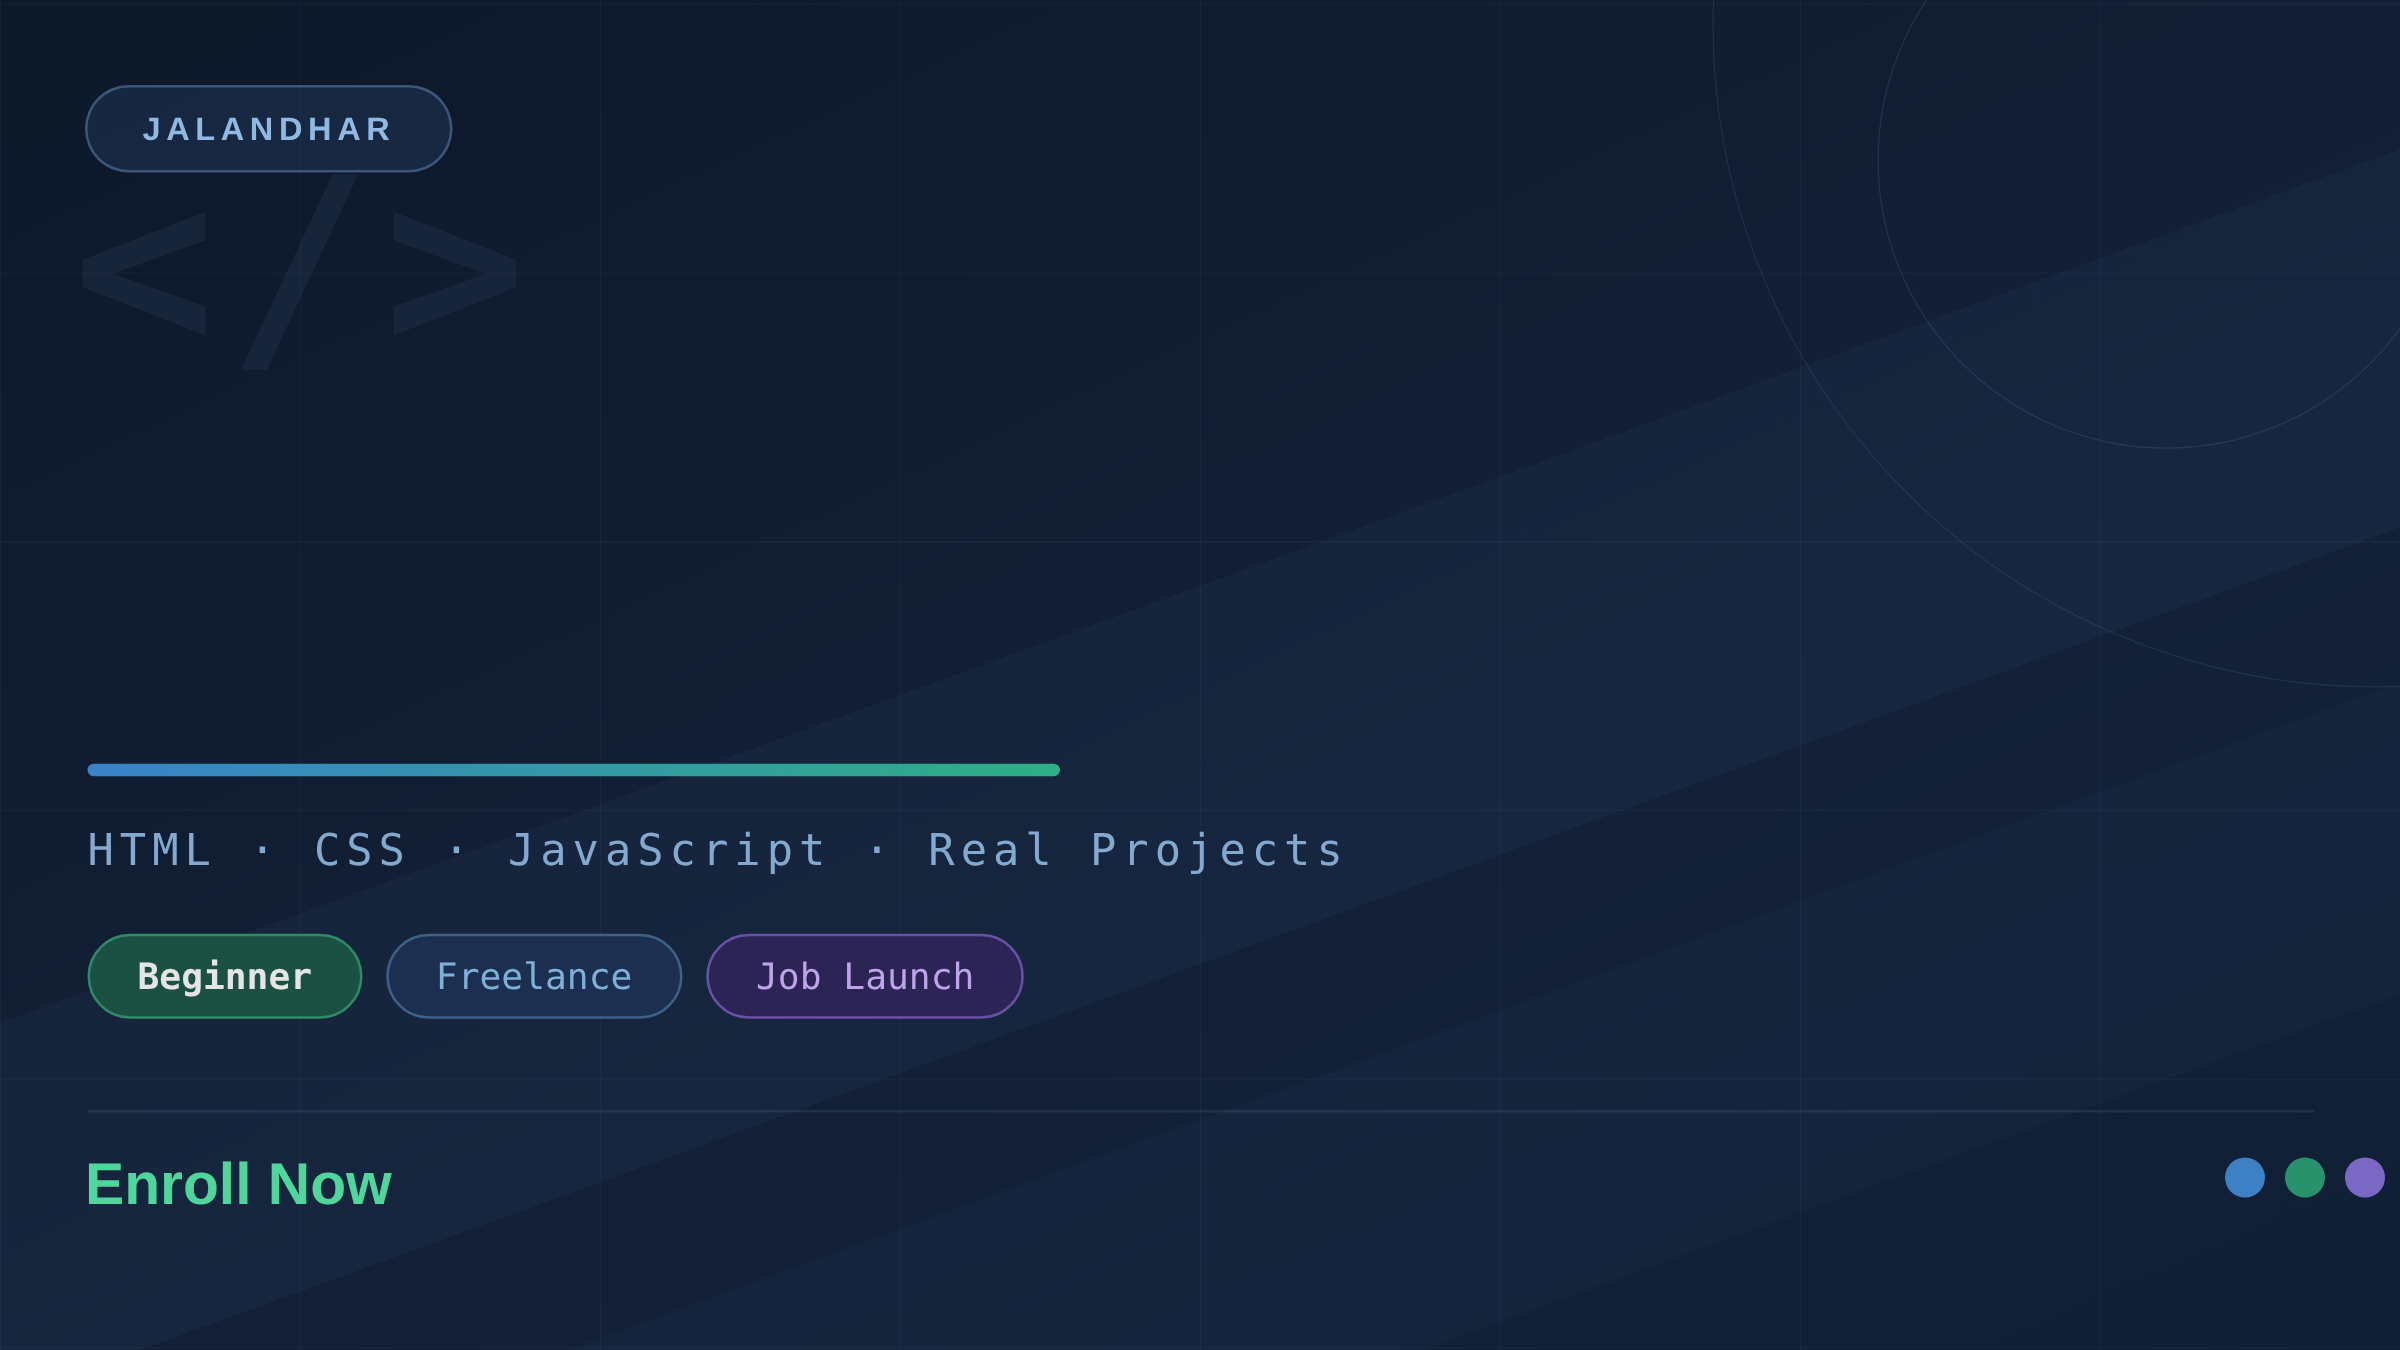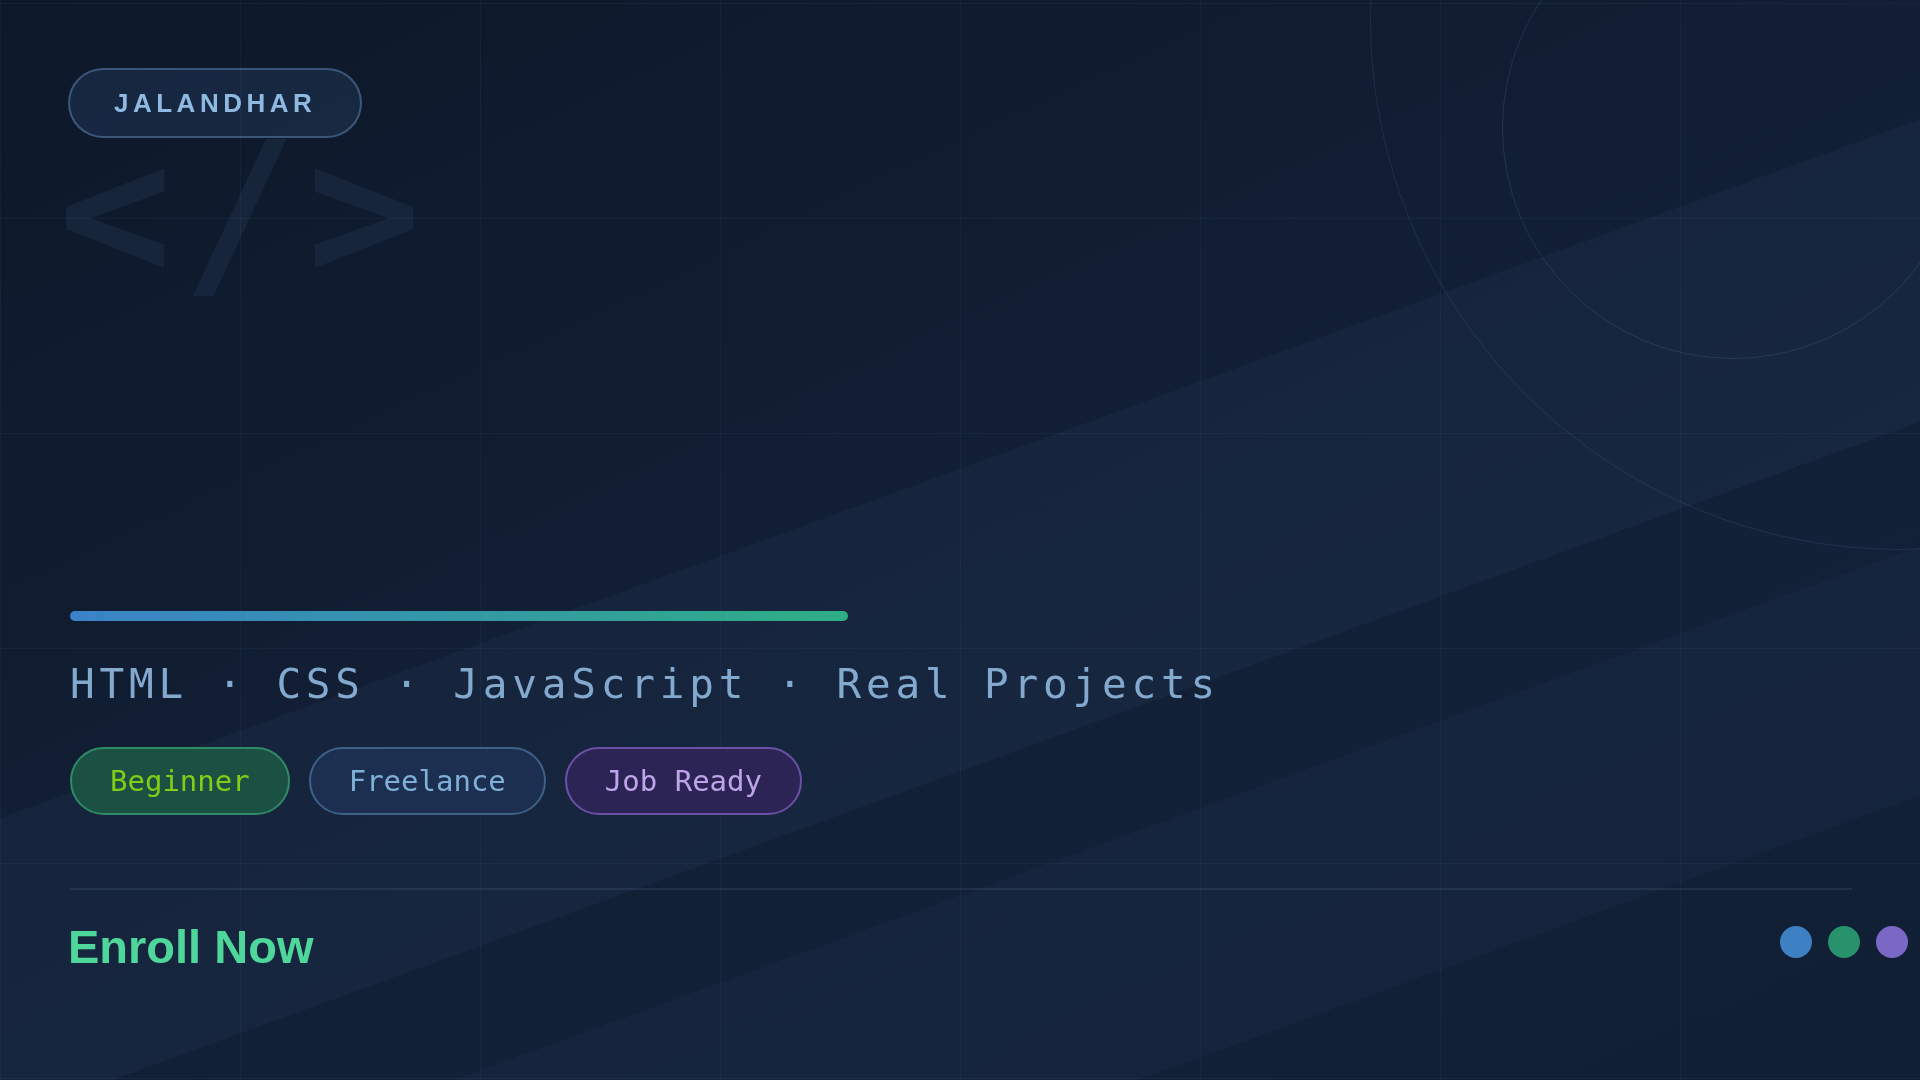--- a/index.html
+++ b/index.html
@@ -57,31 +57,31 @@
     white-space:nowrap;
   }
   .underline {
     position:absolute; left:70px; top:611px; width:778px; height:10px;
     border-radius:6px;
     background:linear-gradient(90deg,#3a82c8 0%,#2fae84 100%);
   }
   .subtitle {
     position:absolute; left:70px; top:664px;
     font-family:"DejaVu Sans Mono", monospace;
-    font-size:41px; line-height:1; letter-spacing:4.8px;
+    font-size:35px; line-height:1; letter-spacing:4.8px;
     color:#84a9cf; white-space:nowrap;
   }
 
   .tags { position:absolute; left:70px; top:747px; display:flex; gap:19px; }
   .tag {
     height:68px; display:inline-flex; align-items:center; padding:0 38px;
     border-radius:34px; font-family:"DejaVu Sans Mono", monospace;
     font-size:29px; white-space:nowrap;
   }
-  .tag-green  { background:#1b5143; border:2px solid #2f8a66; color:#84cc16; font-weight:normal; }
+  .tag-green  { background:#1b5143; border:2px solid #2f8a66; color:#e5e5e5; font-weight:bold; }
   .tag-blue   { background:#1c2f50; border:2px solid #3d6187; color:#7fb0d8; }
   .tag-purple { background:#2c2454; border:2px solid #6a51a6; color:#bea4ea; }
 
   .divider {
     position:absolute; left:70px; top:888px; width:1782px; height:2px;
     background:rgba(150,180,215,0.11);
   }
 
   .cta-title {
     position:absolute; left:68px; top:920px;
@@ -116,21 +116,21 @@
   </div>
 
 
   <div class="underline"></div>
 
   <div class="subtitle">HTML · CSS · JavaScript · Real Projects</div>
 
   <div class="tags">
     <span class="tag tag-green">Beginner</span>
     <span class="tag tag-blue">Freelance</span>
-    <span class="tag tag-purple">Job Ready</span>
+    <span class="tag tag-purple">Job Launch</span>
   </div>
 
   <div class="divider"></div>
 
   <div class="cta-title">Enroll Now</div>
 
   <div class="dots">
     <span class="dot" style="background: rgb(61, 128, 195);"></span>
     <span class="dot" style="background: rgb(39, 146, 108);"></span>
     <span class="dot" style="background: rgb(123, 104, 198);"></span>

